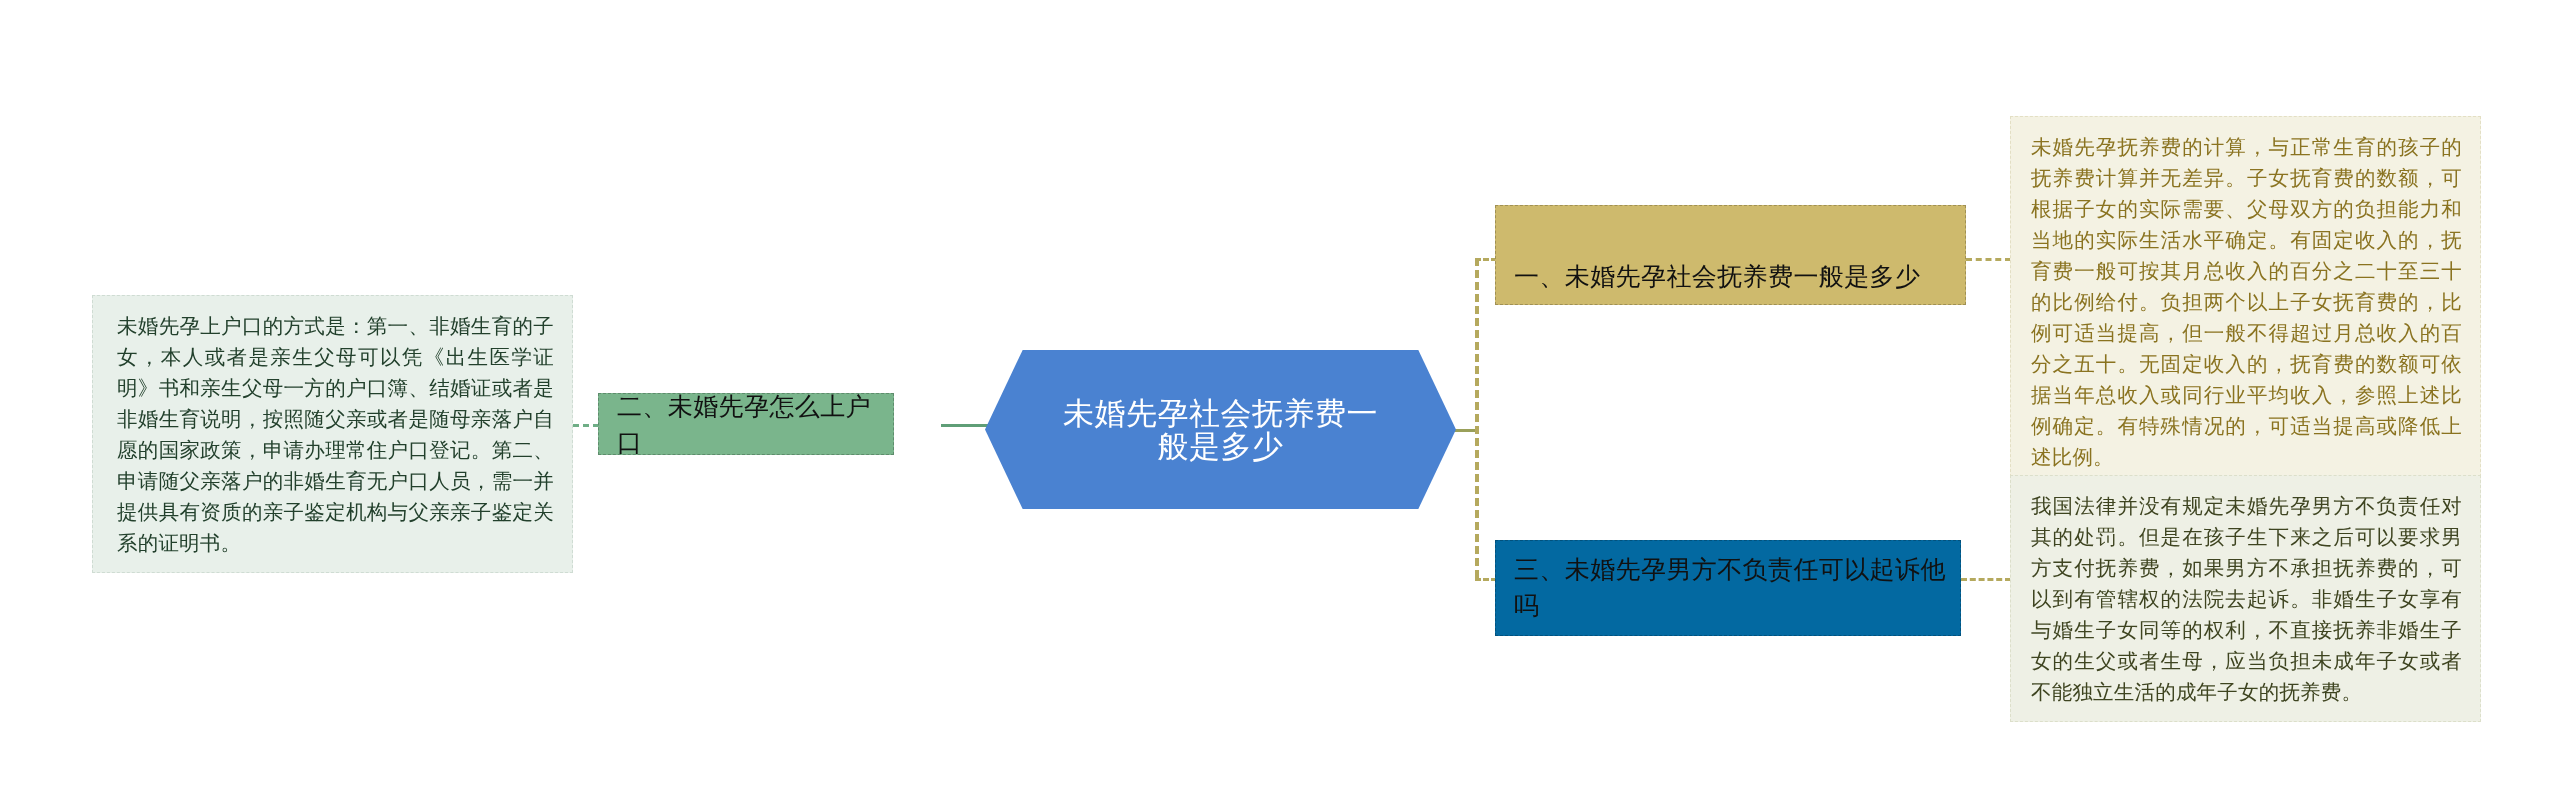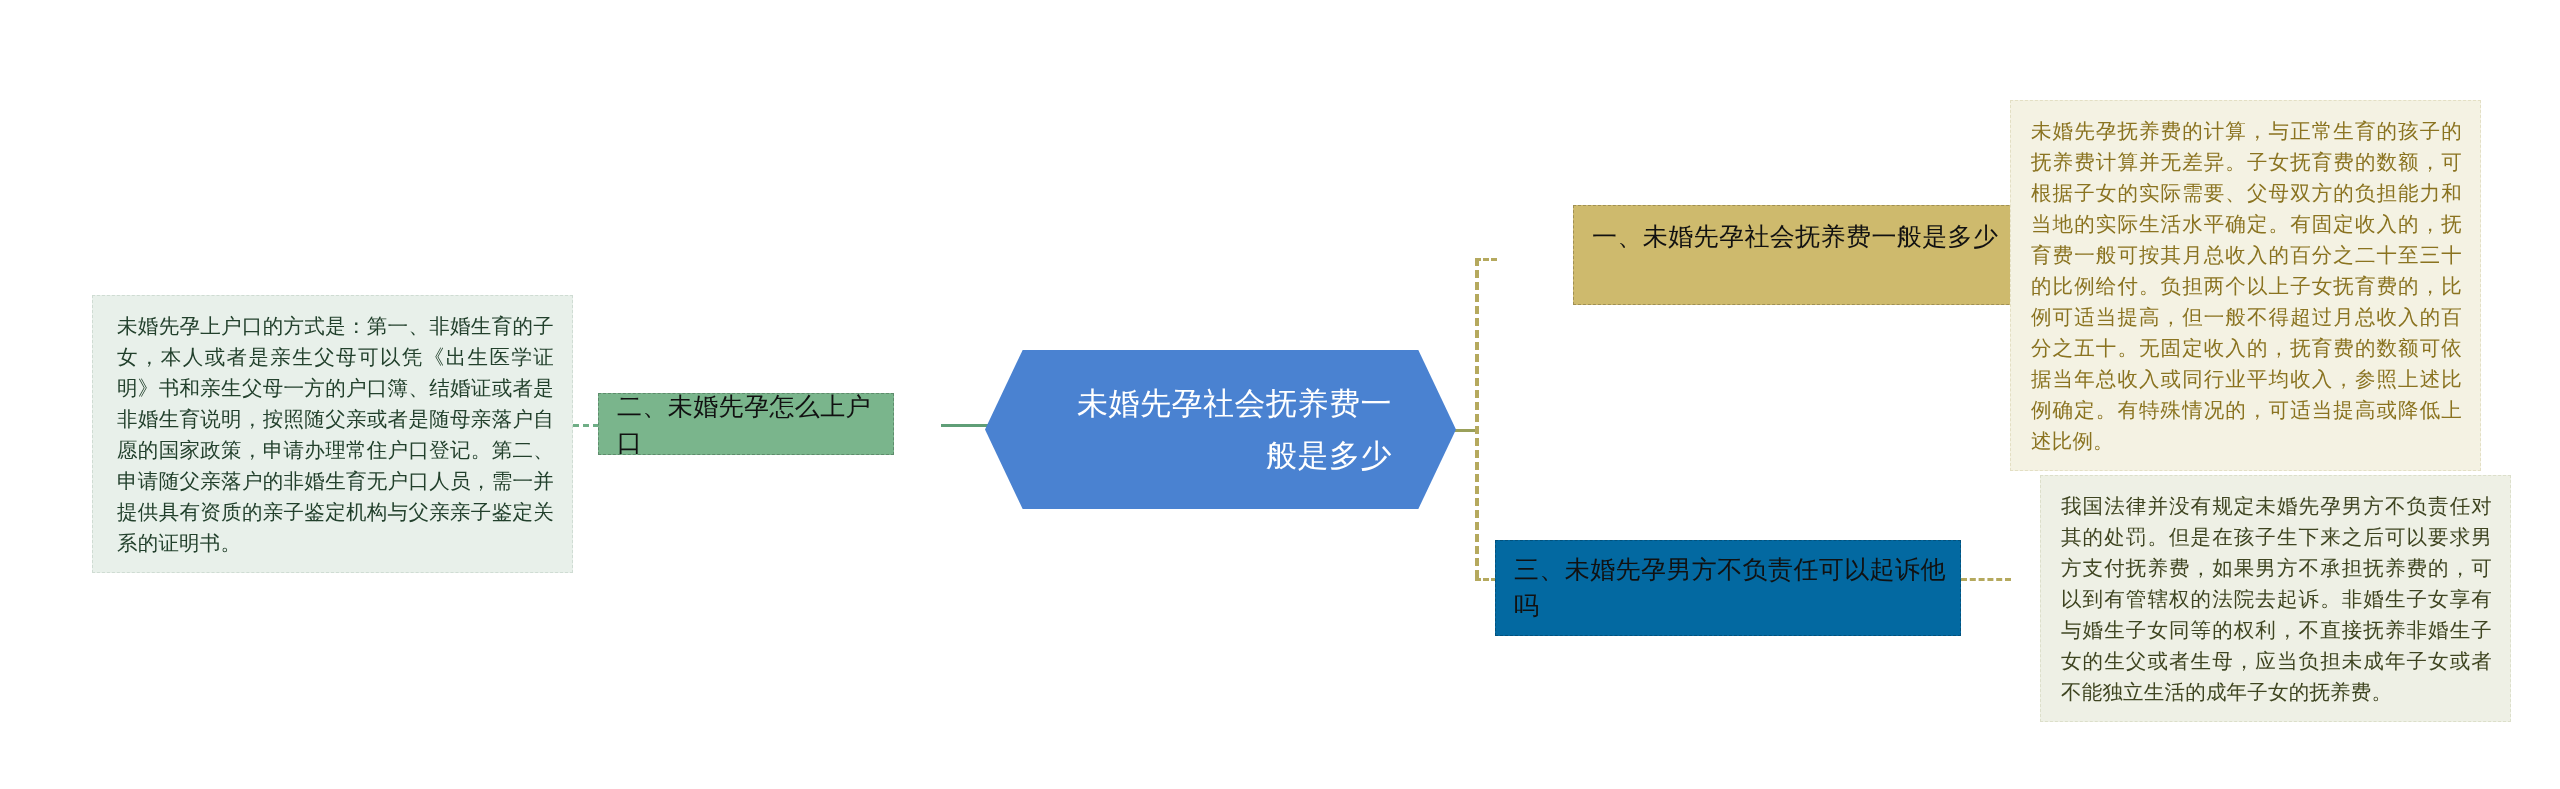--- a/index.html
+++ b/index.html
@@ -40,36 +40,35 @@
     width: 481px;
     background: #e8f0ea;
     color: #22402c;
     border-color: #cfdcd3;
     padding-left: 24px;
   }
 
   
   #leaf-top-right {
     left: 2010px;
-    top: 100px;
+    top: 116px;
     width: 471px;
     background: #f4f2e3;
     color: #8a7320;
     border-color: #e3dfc4;
   }
 
   
   #leaf-bottom-right {
     left: 2010px;
     top: 475px;
     width: 471px;
     background: #eef0e5;
     color: #3e4420;
     border-color: #dcdfca;
-    margin-left: 30px;
   }
 
   
   .branch {
     display: flex;
     align-items: center;
     font-size: 25px;
     line-height: 36px;
     letter-spacing: 0.4px;
     color: #111111;
@@ -79,26 +78,26 @@
 
   #branch-two {
     left: 598px;
     top: 393px;
     width: 296px;
     height: 62px;
     background: #7ab58c;
   }
 
   #branch-one {
-    left: 1573px;
+    left: 1495px;
     top: 205px;
     width: 471px;
     height: 100px;
     background: #ceba6d;
-    align-items: flex-start;
+    align-items: flex-end;
     padding-top: 12px;
   }
 
   #branch-three {
     left: 1495px;
     top: 540px;
     width: 466px;
     height: 96px;
     background: #0369a1;
     align-items: flex-start;
@@ -117,24 +116,24 @@
     inset: 0;
     background: #4a82d1;
     clip-path: polygon(8% 0%, 92% 0%, 100% 50%, 92% 100%, 8% 100%, 0% 50%);
   }
   #root-node .hex-label {
     position: absolute;
     inset: 0;
     display: flex;
     align-items: center;
     justify-content: center;
-    text-align: right;
+    text-align: center;
     color: #ffffff;
     font-size: 31px;
-    line-height: 52px;
+    line-height: 33px;
     letter-spacing: 0.5px;
     padding: 8px 64px;
     box-sizing: border-box;
   }
 
   
   .conn {
     position: absolute;
   }
   .conn-h-solid {

